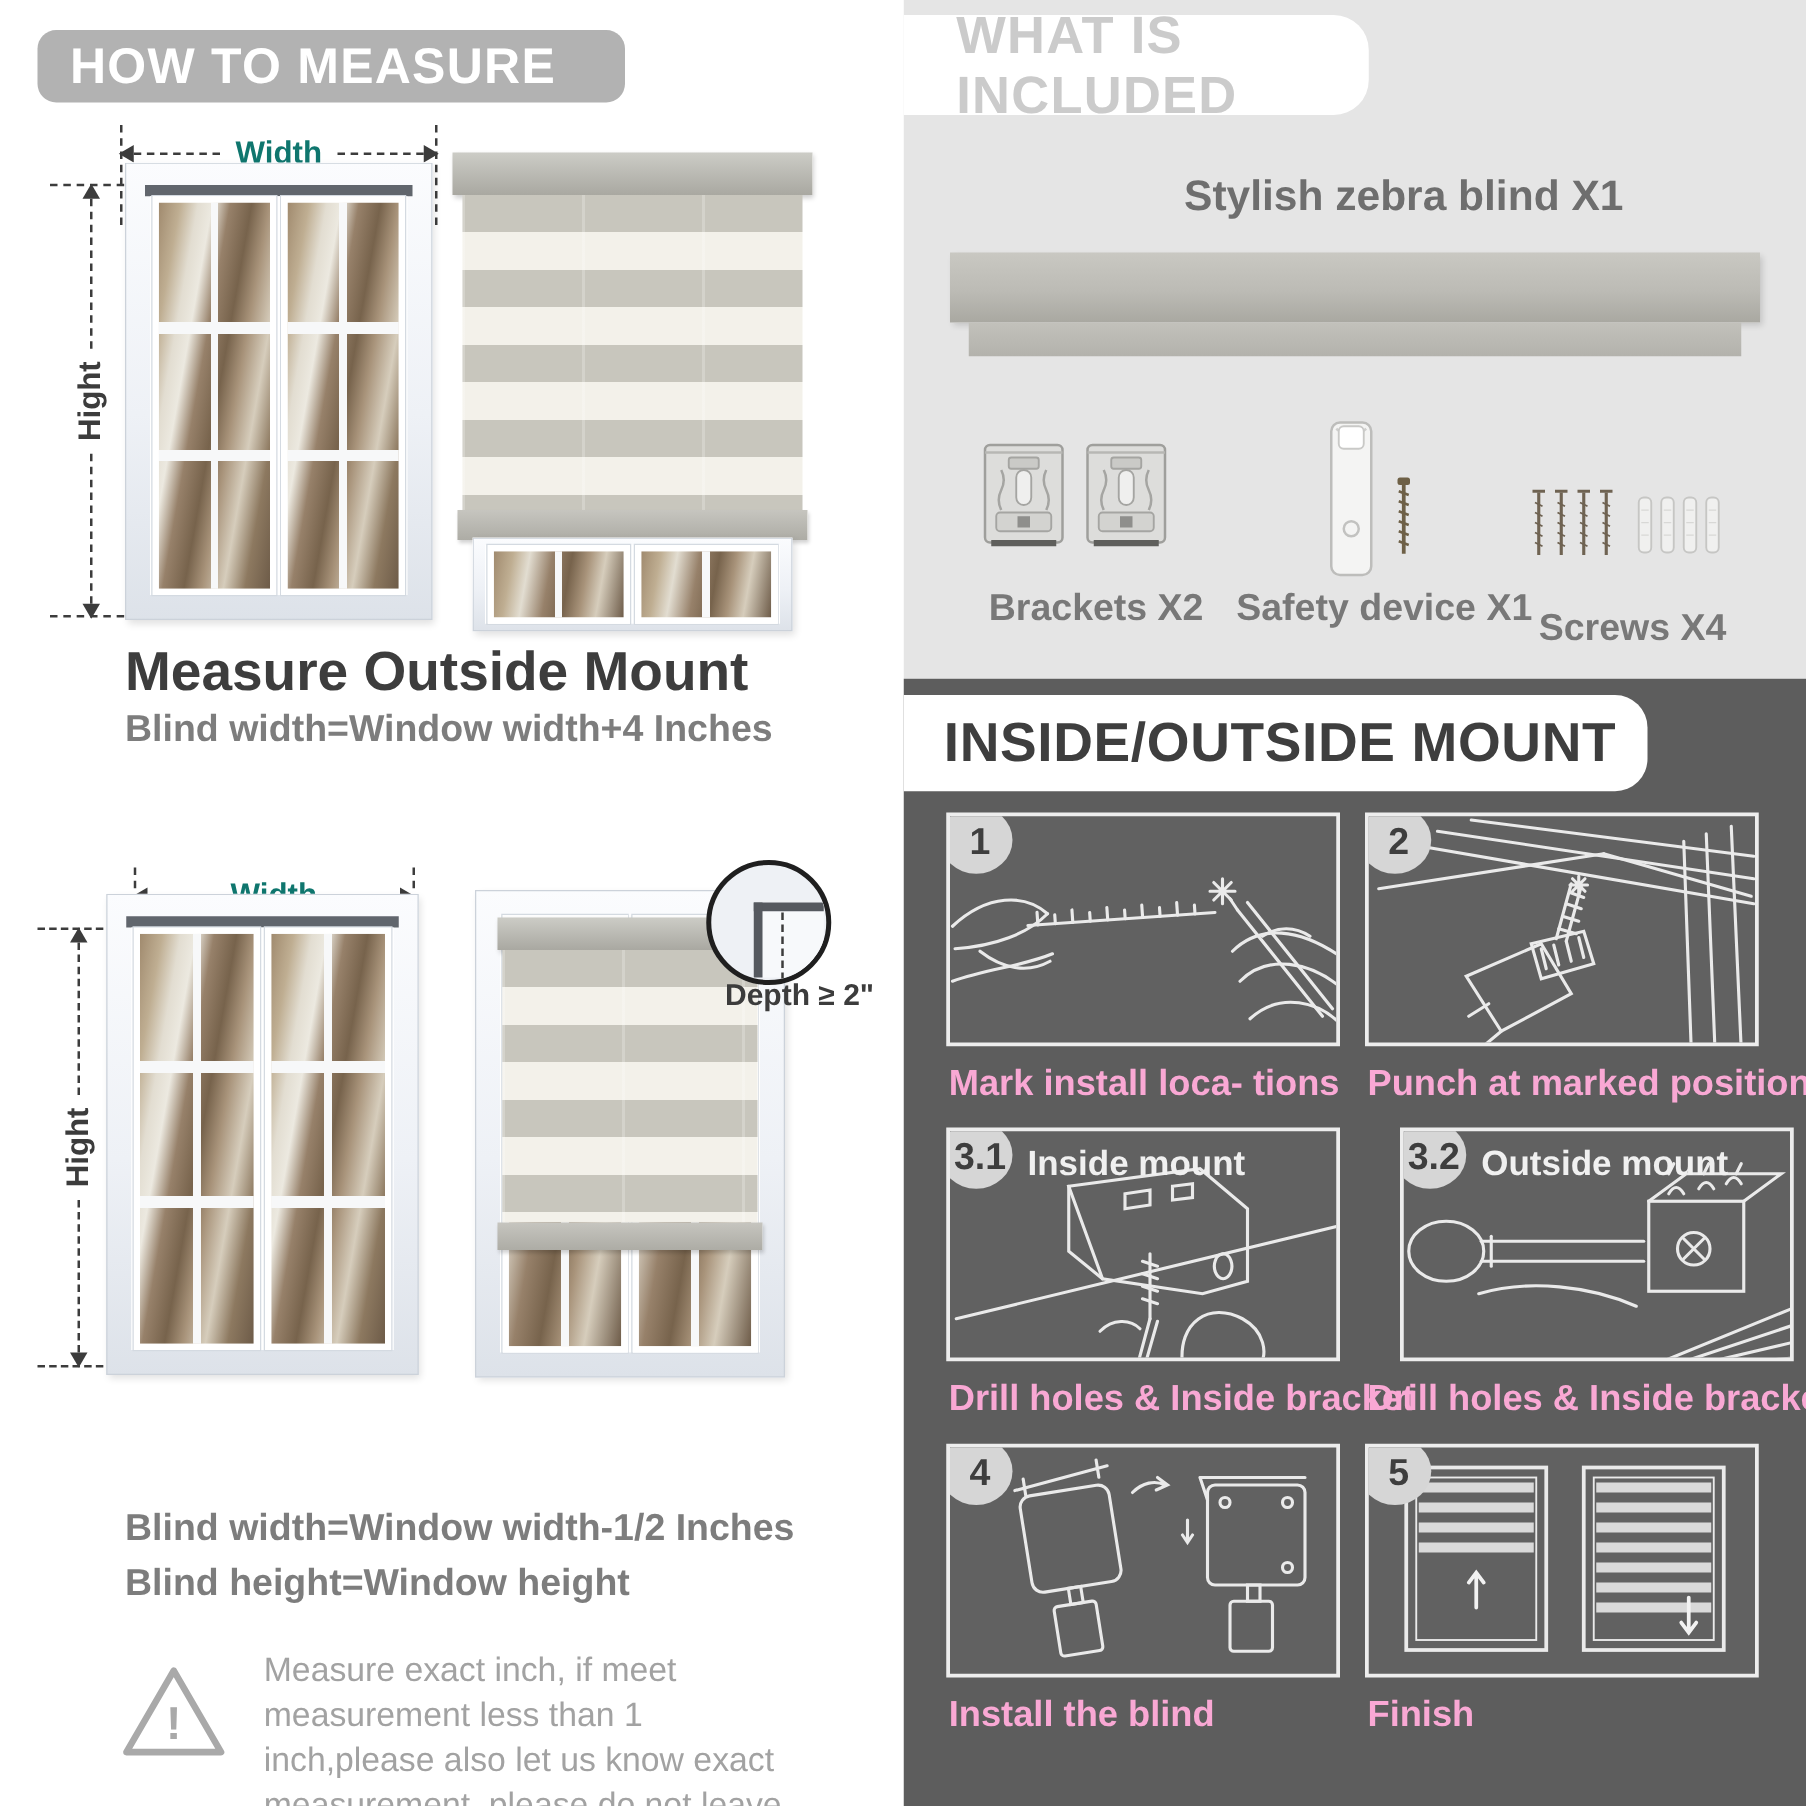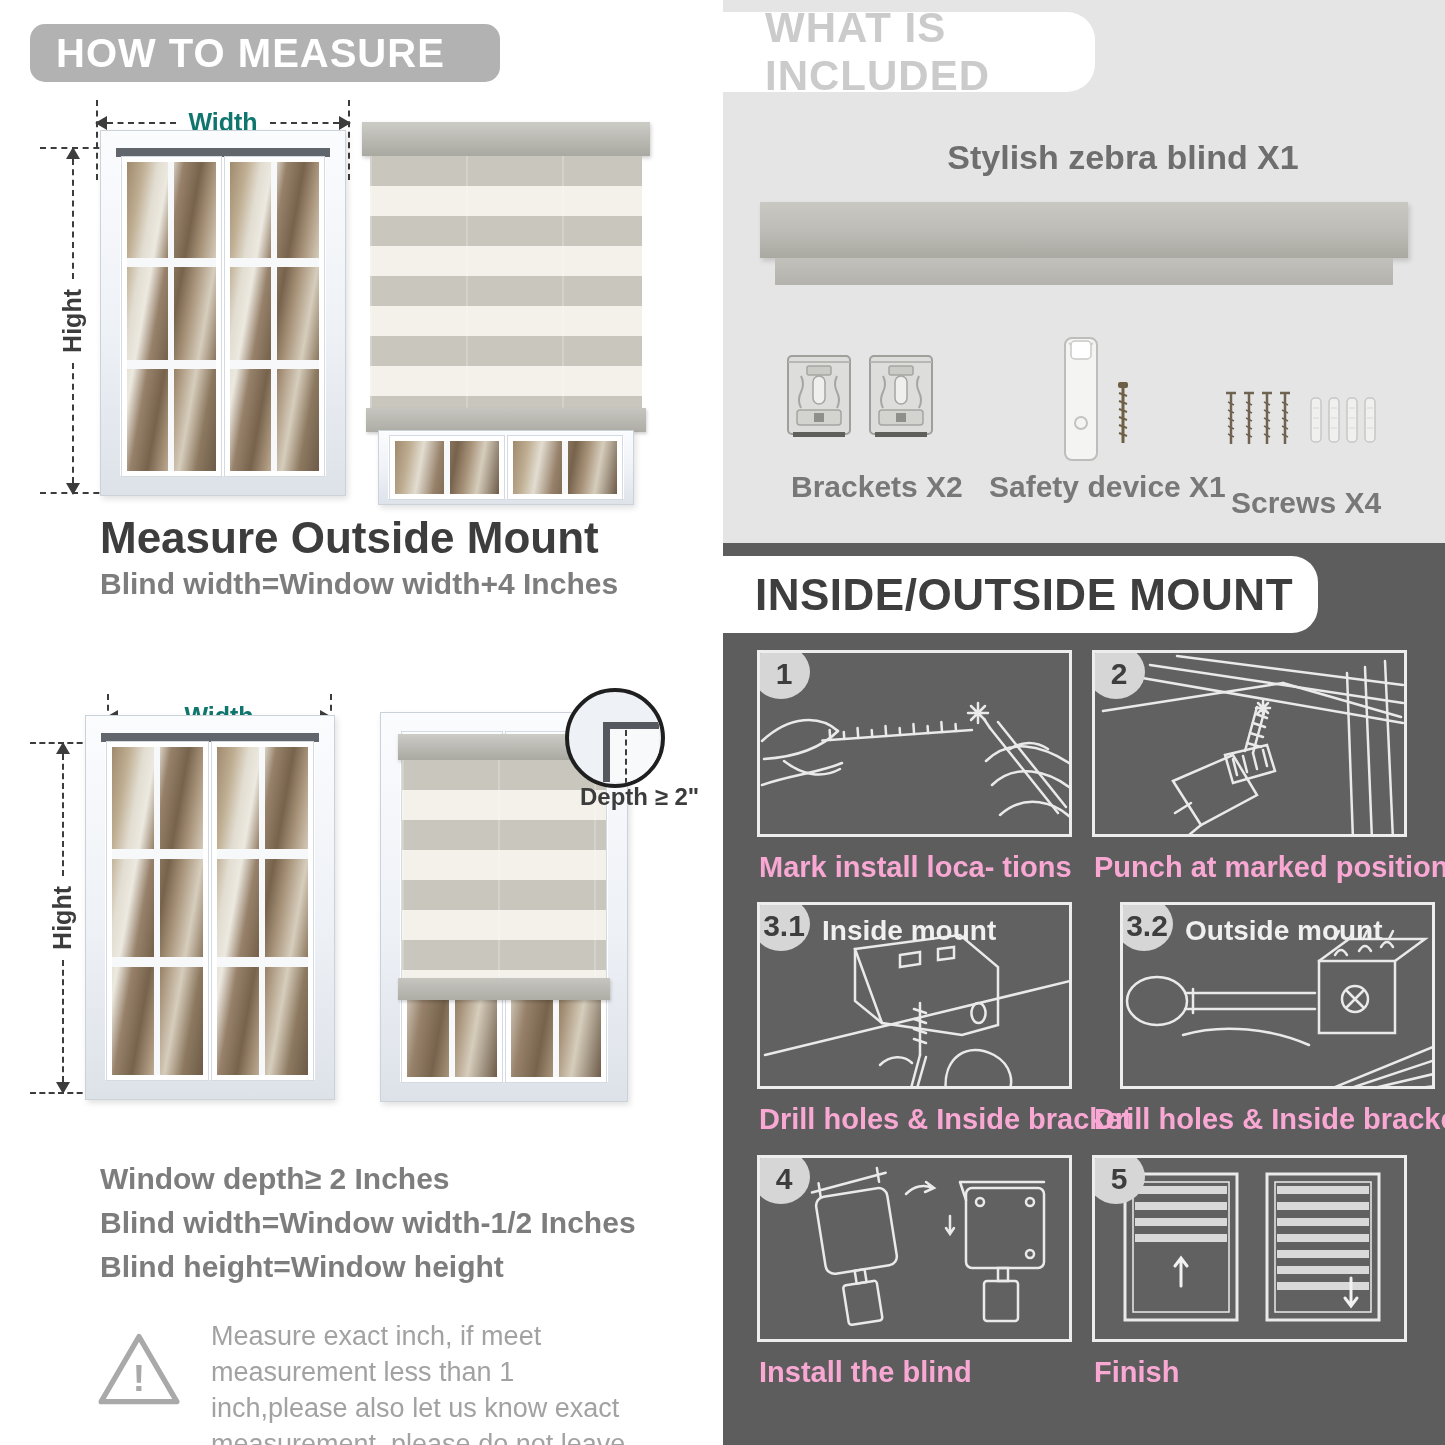--- a/index.html
+++ b/index.html
@@ -178,21 +178,20 @@
     <div class="zebra-body" style="left:22px; top:48px; width:204px; height:218px;"></div>
     <div class="bottom-rail" style="left:18px; top:266px; width:212px; height:22px;"></div>
   </div>
 
   <div class="mag" style="left:565px; top:688px;">
     <div class="mag-corner"></div>
     <div class="mag-dash"></div>
   </div>
   <div class="depth-lbl" style="left:580px; top:783px;">Depth ≥ 2"</div>
 
-  <div class="sec-line" style="left:100px; top:1162px;">Window depth≥ 2 Inches</div>
   <div class="sec-line" style="left:100px; top:1206px;">Blind width=Window width-1/2 Inches</div>
   <div class="sec-line" style="left:100px; top:1250px;">Blind height=Window height</div>
 
   <div class="warn-wrap" style="left:95px; top:1318px; width:540px;">
     <svg width="88" height="92" viewBox="0 0 100 96" style="flex:none; margin-right:28px; margin-top:6px;">
       <path d="M50 10 L93 84 L7 84 Z" fill="none" stroke="#a9a9a9" stroke-width="6" stroke-linejoin="round"></path>
       <text x="50" y="72" font-size="42" font-weight="bold" fill="#a9a9a9" text-anchor="middle">!</text>
     </svg>
     <div class="warn-text" style="width:420px;">Measure exact inch, if meet measurement less than 1 inch,please also let us know exact measurement, please do not leave it</div>
   </div>

